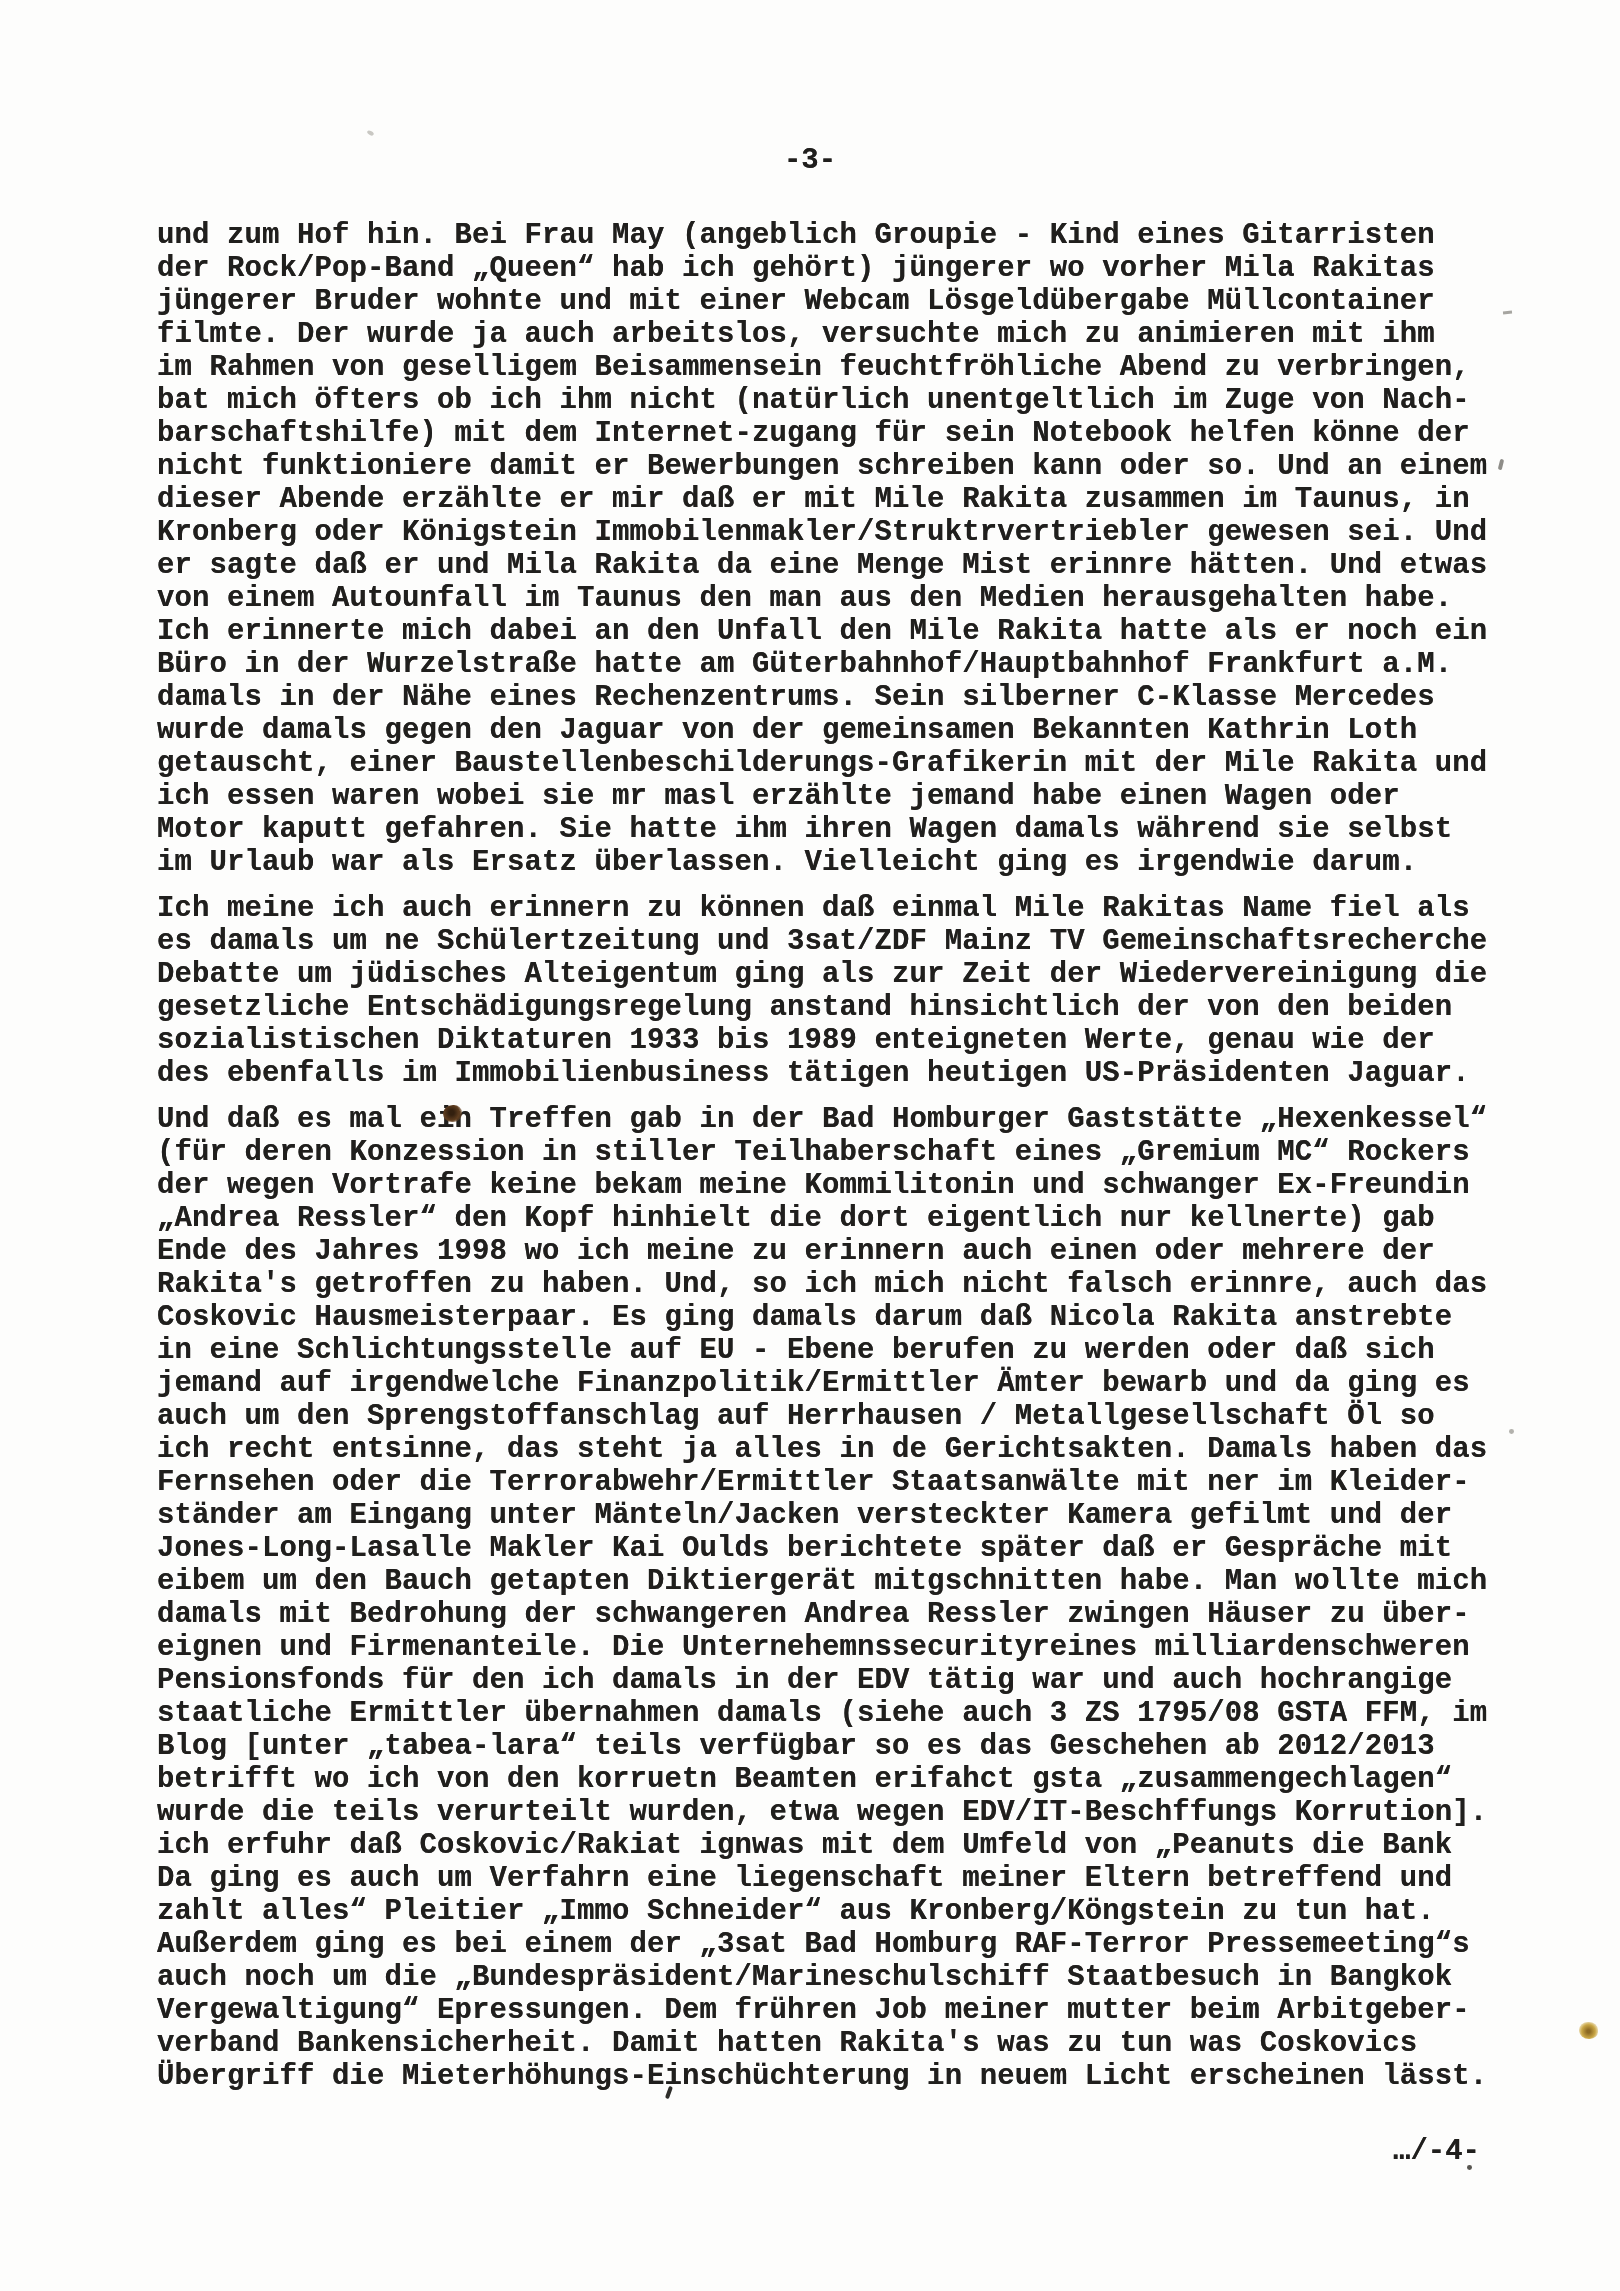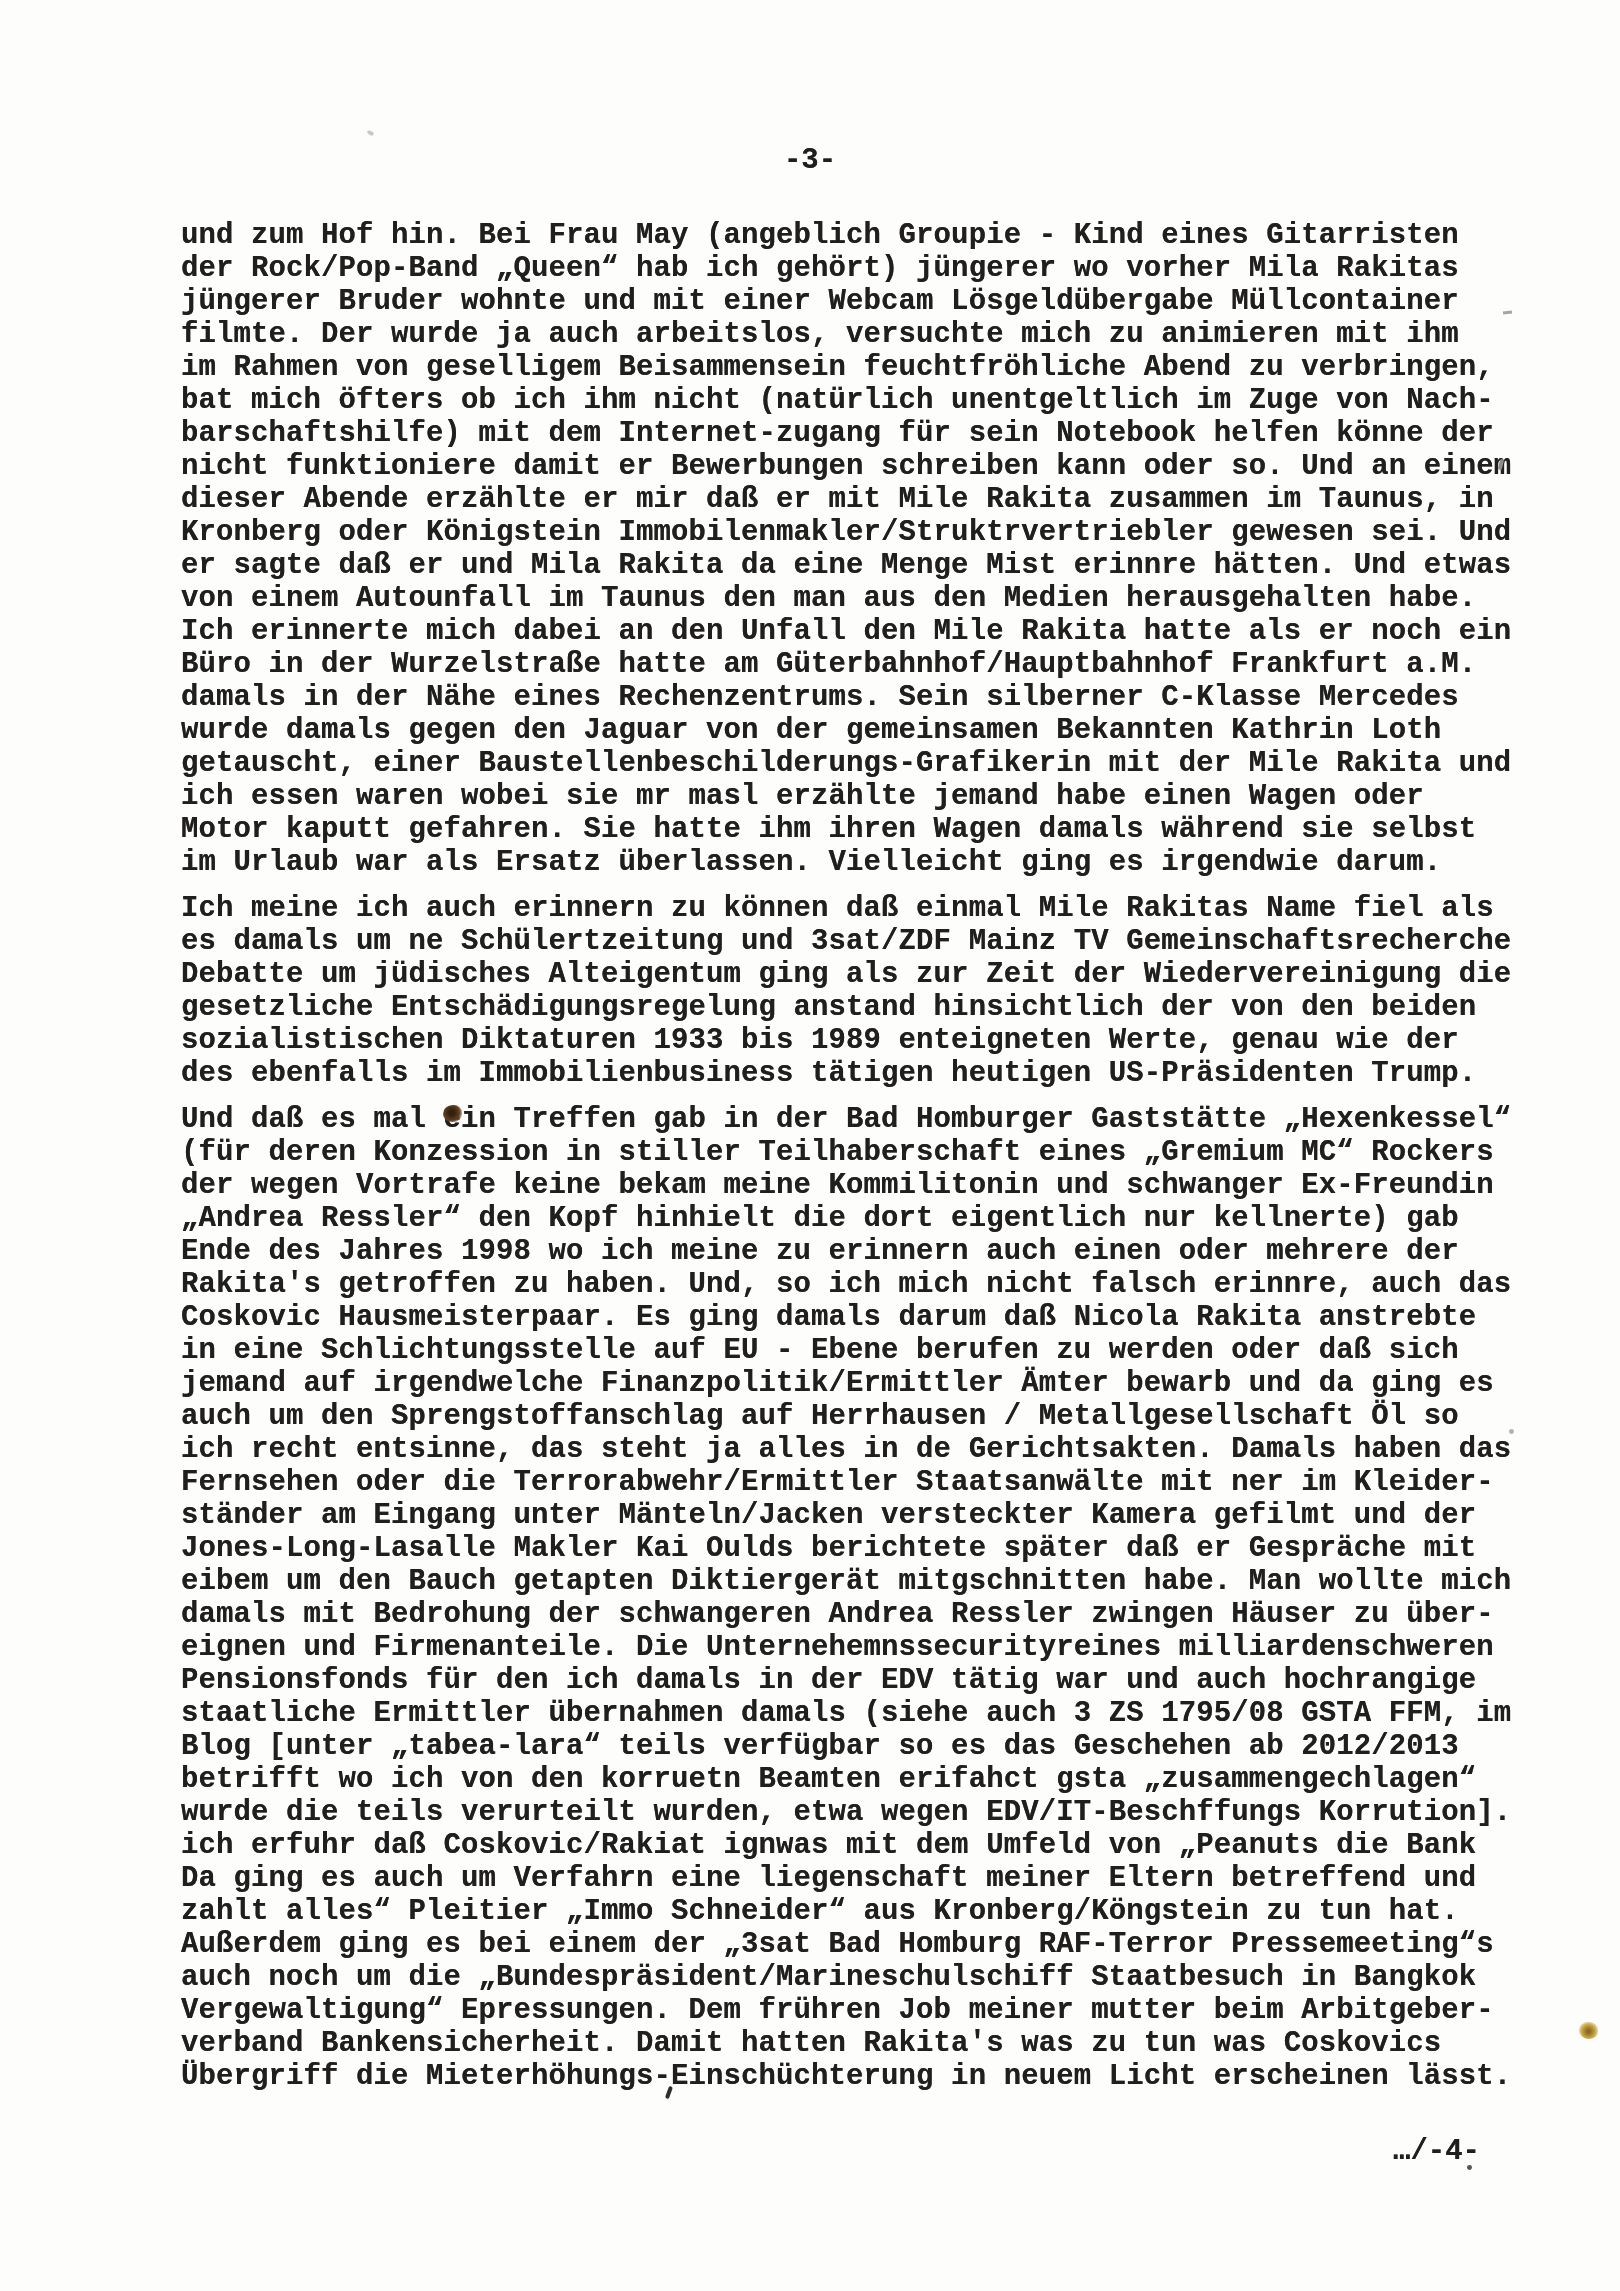--- a/index.html
+++ b/index.html
@@ -24,21 +24,21 @@
     text-align:center;
     font-size:29px; line-height:32px;
   }
   .content {
     position:absolute; left:157px; top:219px; width:1392px;
     font-size:29px; line-height:33px;
     letter-spacing:0.1px;
   }
   .para { margin:0; }
   .para + .para { margin-top:13.2px; }
-  .ln { white-space:pre;margin-left:24px; }
+  .ln { white-space:pre; }
   .page-footer {
     position:absolute; left:1393px; top:2136px;
     font-size:29px; line-height:32px;
   }
   
   .ink-blot {
     position:absolute; left:443px; top:1105px; width:18.6px; height:16.7px;
     background:radial-gradient(circle at 45% 45%, #33200f 18%, #5f3d1f 55%, rgba(120,82,45,0.35) 80%, rgba(120,82,45,0) 95%);
     border-radius:55% 45% 50% 50%;
   }
@@ -87,21 +87,21 @@
         <div class="ln">ich essen waren wobei sie mr masl erzählte jemand habe einen Wagen oder</div>
         <div class="ln">Motor kaputt gefahren. Sie hatte ihm ihren Wagen damals während sie selbst</div>
         <div class="ln">im Urlaub war als Ersatz überlassen. Vielleicht ging es irgendwie darum.</div>
       </div>
     <div class="para">
         <div class="ln">Ich meine ich auch erinnern zu können daß einmal Mile Rakitas Name fiel als</div>
         <div class="ln">es damals um ne Schülertzeitung und 3sat/ZDF Mainz TV Gemeinschaftsrecherche</div>
         <div class="ln">Debatte um jüdisches Alteigentum ging als zur Zeit der Wiedervereinigung die</div>
         <div class="ln">gesetzliche Entschädigungsregelung anstand hinsichtlich der von den beiden</div>
         <div class="ln">sozialistischen Diktaturen 1933 bis 1989 enteigneten Werte, genau wie der</div>
-        <div class="ln">des ebenfalls im Immobilienbusiness tätigen heutigen US-Präsidenten Trump.</div>
+        <div class="ln">des ebenfalls im Immobilienbusiness tätigen heutigen US-Präsidenten Jaguar.</div>
       </div>
     <div class="para">
         <div class="ln">Und daß es mal ein Treffen gab in der Bad Homburger Gaststätte „Hexenkessel“</div>
         <div class="ln">(für deren Konzession in stiller Teilhaberschaft eines „Gremium MC“ Rockers</div>
         <div class="ln">der wegen Vortrafe keine bekam meine Kommilitonin und schwanger Ex-Freundin</div>
         <div class="ln">„Andrea Ressler“ den Kopf hinhielt die dort eigentlich nur kellnerte) gab</div>
         <div class="ln">Ende des Jahres 1998 wo ich meine zu erinnern auch einen oder mehrere der</div>
         <div class="ln">Rakita's getroffen zu haben. Und, so ich mich nicht falsch erinnre, auch das</div>
         <div class="ln">Coskovic Hausmeisterpaar. Es ging damals darum daß Nicola Rakita anstrebte</div>
         <div class="ln">in eine Schlichtungsstelle auf EU - Ebene berufen zu werden oder daß sich</div>

